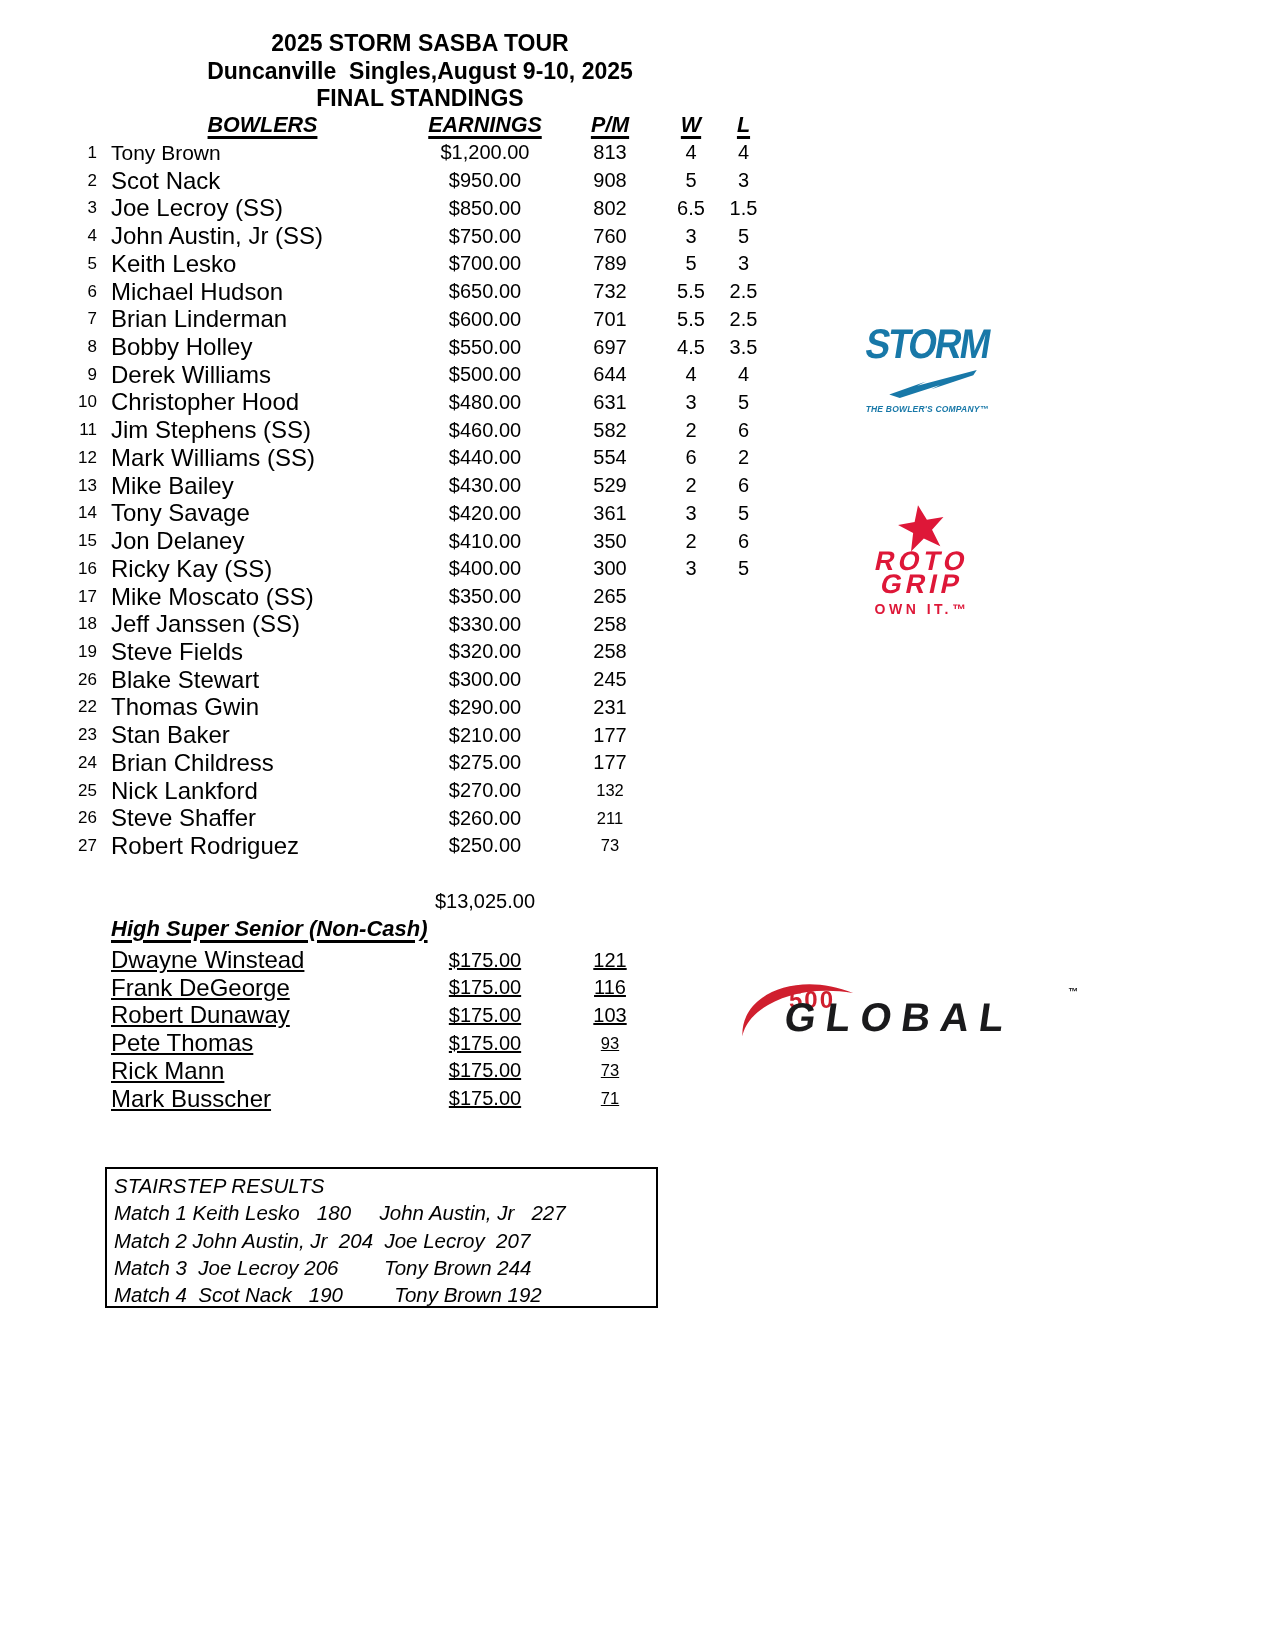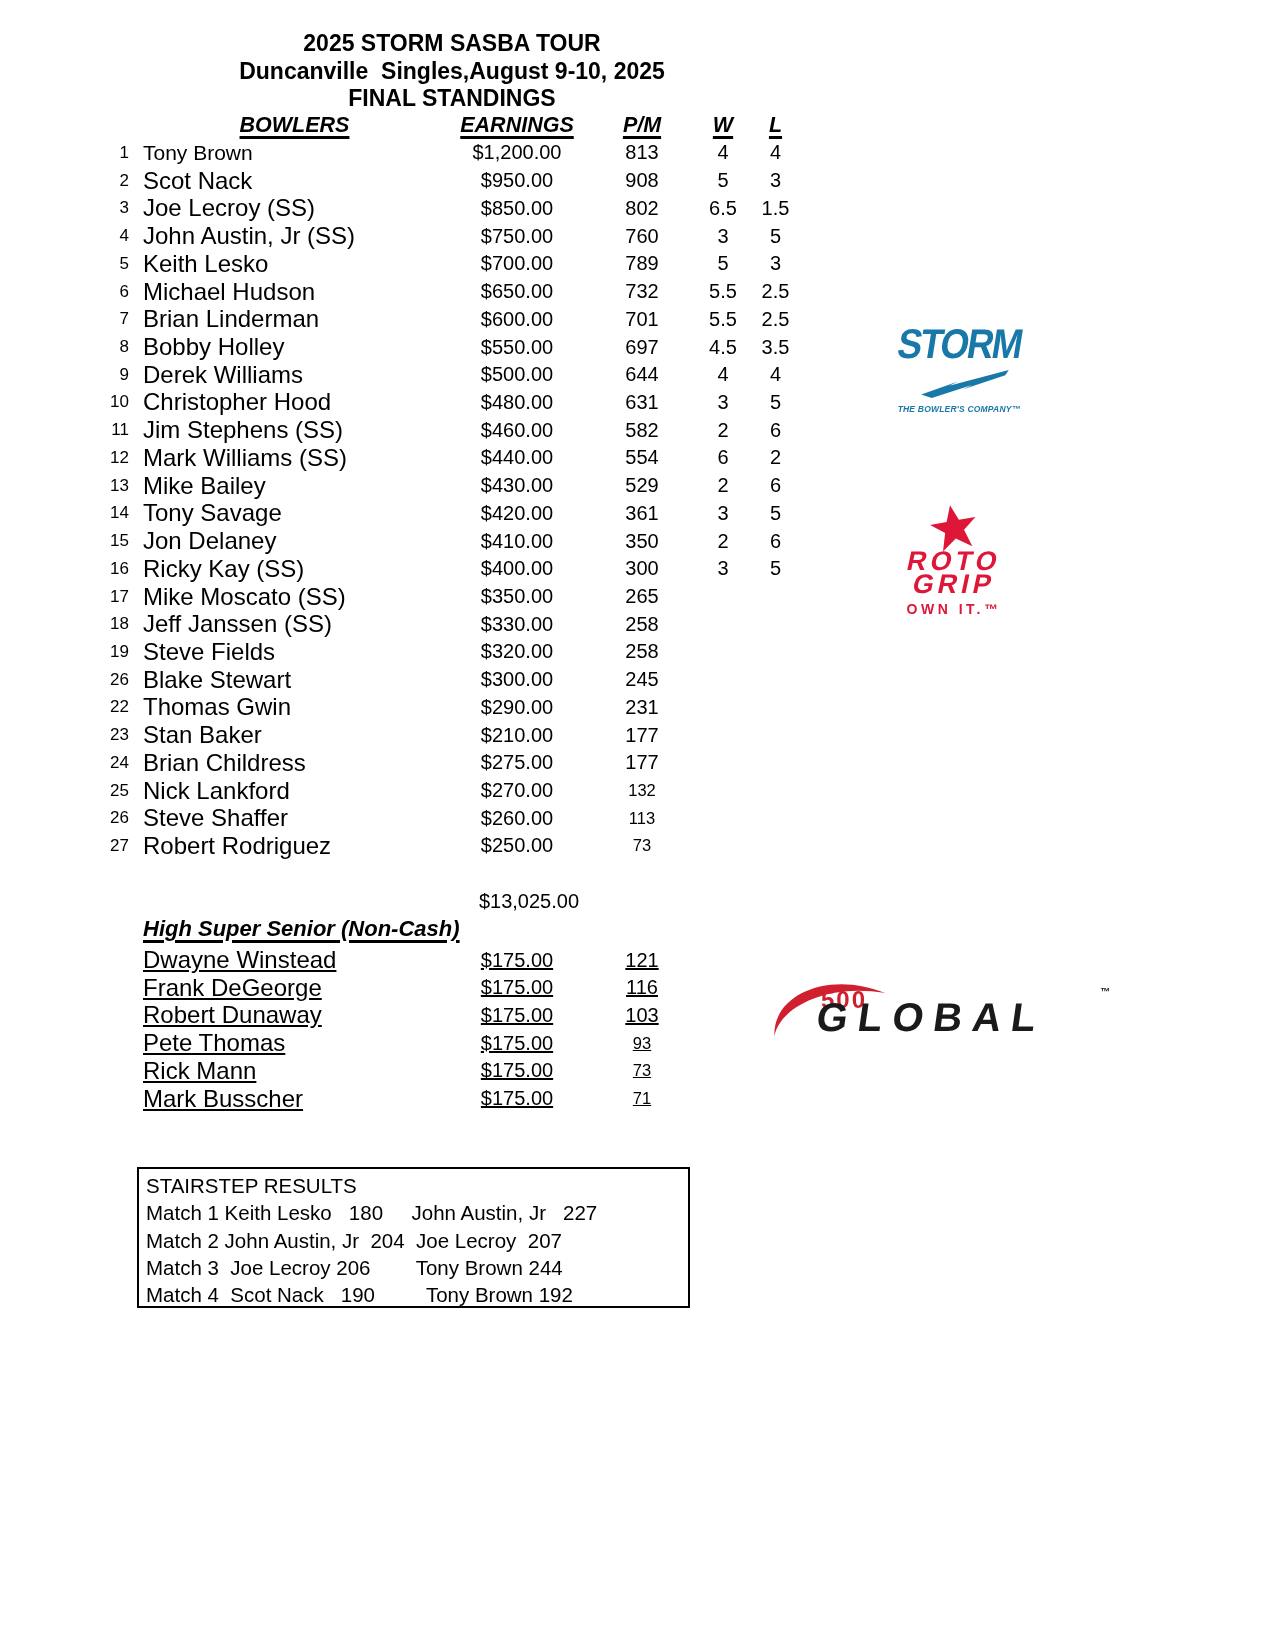--- a/index.html
+++ b/index.html
@@ -1,21 +1,21 @@
 <!DOCTYPE html>
 <html><head>
 <meta charset="utf-8">
 <style>
   html,body { margin:0; padding:0; }
   body {
     width:1275px; height:1650px; background:#ffffff; position:relative;
     font-family:"Liberation Sans","DejaVu Sans",sans-serif; color:#000;
     -webkit-font-smoothing:antialiased;
   }
-  .page { position:absolute; inset:0;margin-left:32px; }
+  .page { position:absolute; inset:0; }
 
   
   .titles { position:absolute; top:30px; left:0; width:840px; text-align:center; }
   .titles div { font-weight:bold; font-size:23px; line-height:27.5px; white-space:pre; }
 
   
   .grid { display:grid; grid-template-columns:105px 315px 130px 120px 42px 63px; align-items:center; }
   .thead { position:absolute; top:111px; left:0; width:775px; height:28px; }
   .thead span.hd {
     font-weight:bold; font-style:italic; font-size:21.5px;
@@ -26,33 +26,33 @@
   .rows { position:absolute; left:0; width:775px; }
   #standings-rows { top:139px; }
   #hss-rows { top:946px;text-decoration:underline; }
   .trow { height:27.72px; }
   .c-rank { text-align:right; padding-right:8px; font-size:17px; }
   .c-name { padding-left:6px; font-size:24px; white-space:nowrap; }
   .c-earn,.c-pm,.c-w,.c-l { text-align:center; font-size:20px; }
   .champ .c-name { font-weight:normal; font-size:21px; }
   .pm-small { font-size:16.5px !important; }
 
-  .total-row { position:absolute; top:887px; left:12px; width:775px; height:28px; }
+  .total-row { position:absolute; top:887px; left:0; width:775px; height:28px; }
 
   .hss-title {
     position:absolute; top:916px; left:111px; font-size:22px; font-weight:bold; font-style:italic;
     text-decoration:underline; text-decoration-thickness:2.5px; text-underline-offset:4px; white-space:pre;
   }
 
   
   .stairstep {
     position:absolute; left:105px; top:1167px; width:553px; height:141px;
     border:2px solid #000; box-sizing:border-box; padding:3px 0 0 7px;
   }
-  .stairstep div { font-size:20.5px; line-height:27.3px; white-space:pre; }
+  .stairstep div { font-size:20.5px; line-height:27.3px; white-space:pre;font-style:italic; }
 
   
   .storm-logo { position:absolute; left:861px; top:324px; width:132px; text-align:center; }
   .storm-word {
     display:inline-block; font-weight:bold; font-size:37px; letter-spacing:-2px;
     transform:skewX(-9deg) scaleY(1.12); white-space:nowrap;
   }
   .storm-bolt { display:block; margin:4px 6px 3px 26px; }
   .storm-tagline {
     display:block; margin-top:6px; font-size:8.5px; font-weight:bold; font-style:italic;
@@ -313,21 +313,21 @@
     <span class="c-earn">$270.00</span>
     <span class="c-pm pm-small">132</span>
     <span class="c-w"></span>
     <span class="c-l"></span>
   </div>
 
   <div class="trow grid">
     <span class="c-rank">26</span>
     <span class="c-name">Steve Shaffer</span>
     <span class="c-earn">$260.00</span>
-    <span class="c-pm pm-small">113</span>
+    <span class="c-pm pm-small">211</span>
     <span class="c-w"></span>
     <span class="c-l"></span>
   </div>
 
   <div class="trow grid">
     <span class="c-rank">27</span>
     <span class="c-name">Robert Rodriguez</span>
     <span class="c-earn">$250.00</span>
     <span class="c-pm pm-small">73</span>
     <span class="c-w"></span>

